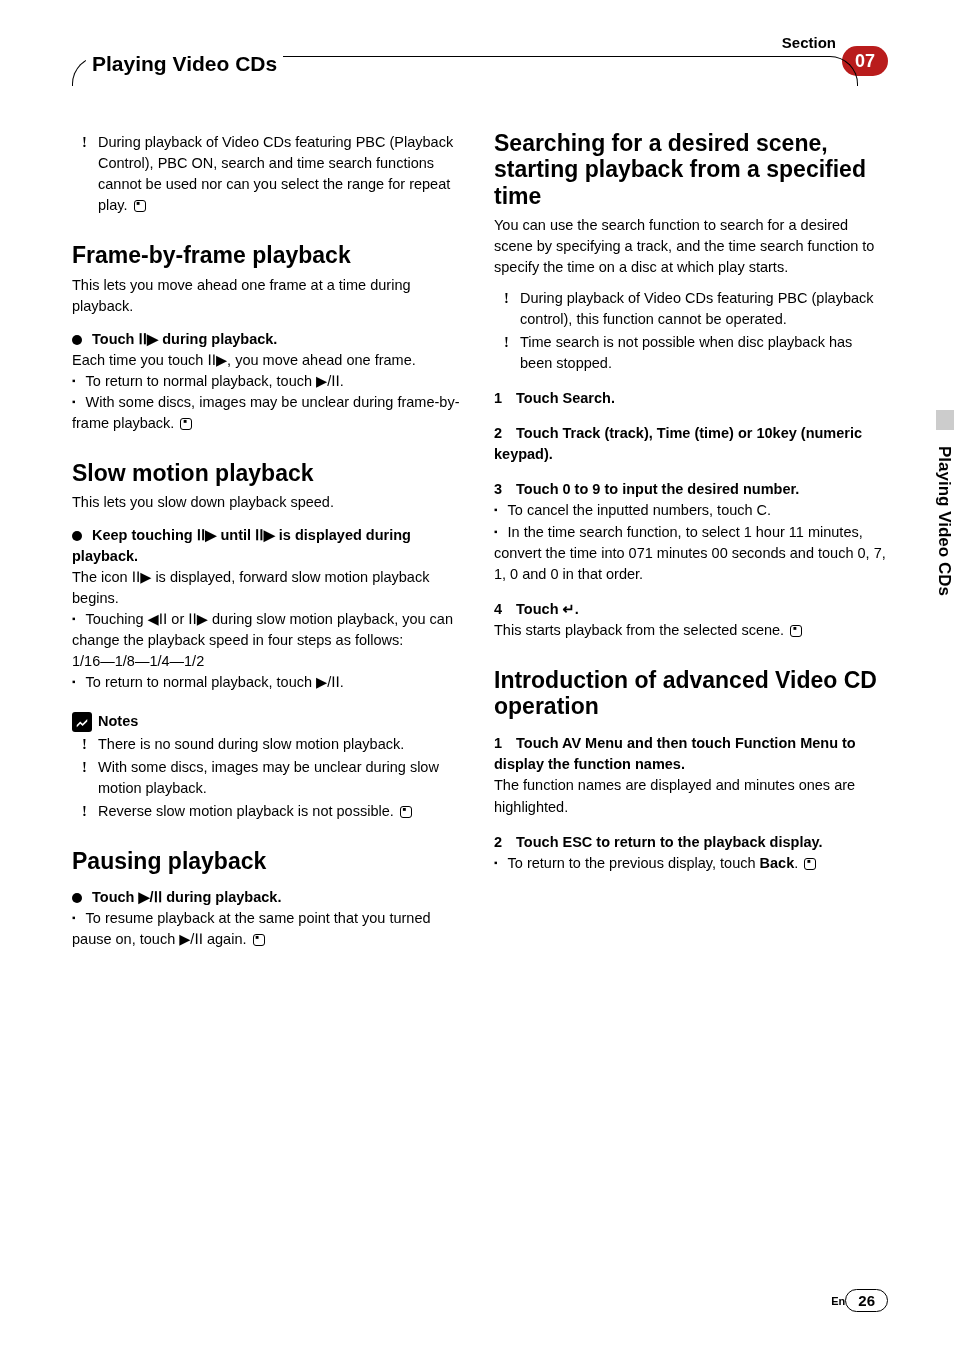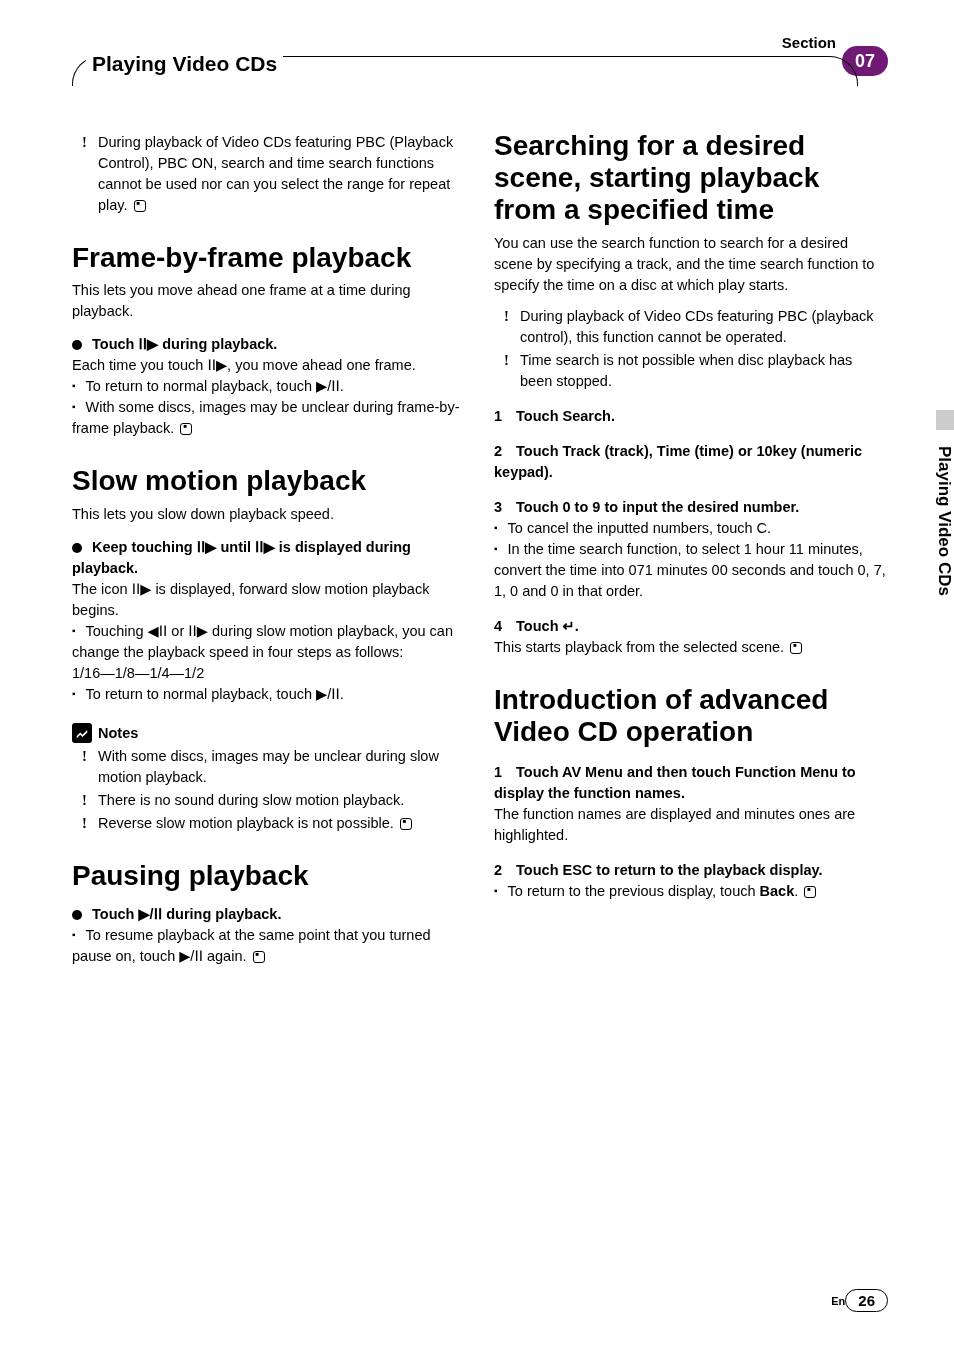--- a/index.html
+++ b/index.html
@@ -1,27 +1,27 @@
 <!DOCTYPE html>
 <html><head>
 <meta charset="utf-8">
 <style>
   * { box-sizing: border-box; margin: 0; padding: 0; }
   body { font-family: Arial, Helvetica, sans-serif; width: 954px; height: 1352px; position: relative; background: #fff; color: #000; }
   .page { padding: 56px 66px 40px 72px; height: 100%; position: relative; }
   .header-line { position: relative; height: 34px; margin-bottom: 40px; }
   .section-label { position: absolute; right: 52px; top: -22px; font-size: 15px; font-weight: bold; }
-  .chapter-badge { position: absolute; right: 0; top: -10px; width: 46px; height: 30px; background: #701a75; color: #fff; border-radius: 15px; display: flex; align-items: center; justify-content: center; font-weight: bold; font-size: 18px; }
+  .chapter-badge { position: absolute; right: 0; top: -10px; width: 46px; height: 30px; background: #b91c1c; color: #fff; border-radius: 15px; display: flex; align-items: center; justify-content: center; font-weight: bold; font-size: 18px; }
   .chapter-title { font-size: 21px; font-weight: 900; color: #000; position: absolute; left: 14px; top: -4px; }
   .header-arc { border: 1.5px solid #000; border-radius: 28px 28px 0 0; border-bottom: none; height: 30px; position: absolute; left: 0; right: 30px; top: 0; }
   .side-tab { position: absolute; right: -2px; top: 440px; writing-mode: vertical-rl; font-weight: 900; font-size: 17px; padding: 6px 2px; }
   .side-gray { position: absolute; right: 0; top: 410px; width: 18px; height: 20px; background: #ccc; }
   .columns { display: flex; gap: 28px; }
   .col { width: 50%; font-size: 14.5px; line-height: 1.45; }
-  h2 { font-size: 28px; font-weight: 900; margin-top: 26px; margin-bottom: 6px; line-height: 1.15; }
+  h2 { font-size: 23px; font-weight: 900; margin-top: 26px; margin-bottom: 6px; line-height: 1.15; }
   .intro { margin-bottom: 10px; }
   .step-head { font-weight: bold; margin-top: 12px; }
   .step-head .circle { display: inline-block; width: 10px; height: 10px; border-radius: 50%; background: #000; margin-right: 10px; vertical-align: middle; }
   .step-num { font-weight: bold; margin-top: 14px; }
   .step-num .num { margin-right: 14px; }
   p { margin: 0; }
   .bullet-square::before { content: "▪"; font-size: 10px; margin-right: 10px; vertical-align: 2px; }
   .bullet-dot { list-style: none; padding-left: 26px; position: relative; margin: 2px 0; }
   .bullet-dot::before { content: "!"; position: absolute; left: 10px; top: 0; font-weight: bold; font-family: serif; }
   .end-mark { display:inline-block; width:12px; height:12px; border:1.2px solid #000; border-radius:3px; vertical-align:-2px; margin-left:2px; position: relative;}
@@ -70,22 +70,22 @@
       <p class="bullet-square">To return to normal playback, touch ▶/ⅠⅠ.</p>
 
       <div class="notes-head">
         <span class="notes-icon">
             <svg viewBox="0 0 24 24">
               <path fill="#fff" d="M3 17l6-6 4 4 8-8v4l-8 8-4-4-6 6z"></path>
             </svg>
           </span>
         <span>Notes</span>
       </div>
+      <p class="bullet-dot">There is no sound during slow motion playback.</p>
       <p class="bullet-dot">With some discs, images may be unclear during slow motion playback.</p>
-      <p class="bullet-dot">There is no sound during slow motion playback.</p>
       <p class="bullet-dot"><span>Reverse slow motion playback is not possible.</span> <span class="end-mark"></span></p>
 
       <h2>Pausing playback</h2>
       <p class="step-head"><span class="circle"></span><span>Touch ▶/ⅠⅠ during playback.</span></p>
       <p class="bullet-square"><span>To resume playback at the same point that you turned pause on, touch ▶/ⅠⅠ again.</span> <span class="end-mark"></span></p>
     </div>
 
     <div class="col">
       <h2 style="margin-top:0">Searching for a desired scene, starting playback from a specified time</h2>
       <p class="intro">You can use the search function to search for a desired scene by specifying a track, and the time search function to specify the time on a disc at which play starts.</p>

